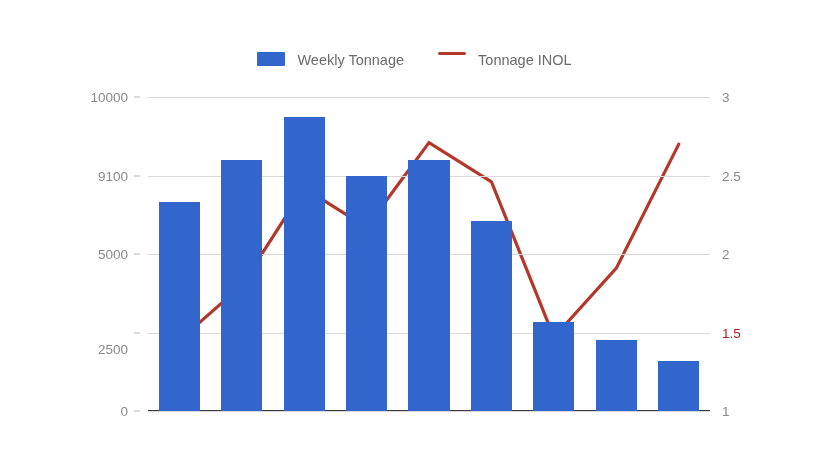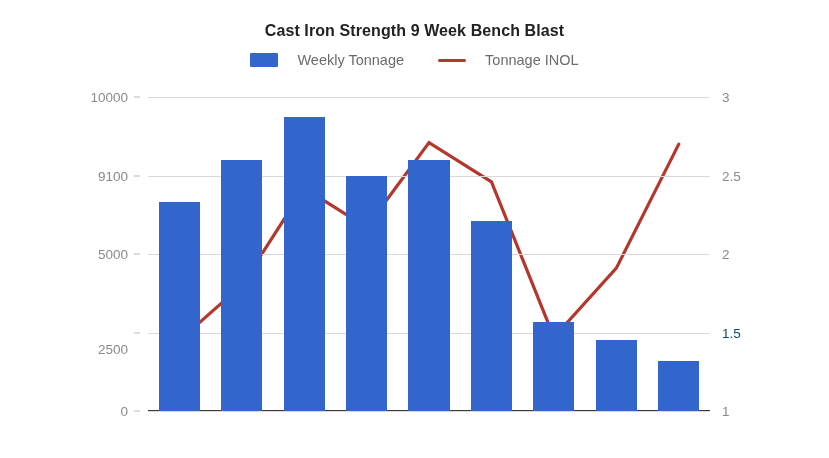--- a/index.html
+++ b/index.html
@@ -35,22 +35,21 @@
     left: 0;
     top: 52px;
     width: 829px;
     display: flex;
     justify-content: center;
     align-items: center;
     gap: 34px;
   }
   .legend-entry {
     display: flex;
-    align-items: center;
-    gap: 19px;
+    gap: 12px;
   }
   .legend-swatch-bar {
     width: 28px;
     height: 14px;
     border-radius: 1px;
   }
   .legend-swatch-line {
     width: 28px;
     height: 3px;
     border-radius: 2px;
@@ -124,21 +123,20 @@
     width: 562px;
     height: 314px;
     overflow: visible;
   }
 </style>
 </head>
 <body>
 
 <div class="chart-root">
 
-  <div class="chart-title">Cast Iron Strength 9 Week Bench Blast</div>
 
   <div class="legend">
     <div class="legend-entry">
       <span class="legend-swatch-bar" style="background: rgb(51, 102, 204);"></span>
       <span class="legend-label">Weekly Tonnage</span>
     </div>
     <div class="legend-entry">
       <span class="legend-swatch-line" style="background: rgb(179, 56, 44);"></span>
       <span class="legend-label">Tonnage INOL</span>
     </div>
@@ -151,21 +149,21 @@
       <div class="tick-mark" style="top: 235.5px;"></div>
       <div class="tick-label" style="top: 157px; color: rgb(138, 138, 138);">5000</div>
       <div class="tick-mark" style="top: 157px;"></div>
       <div class="tick-label" style="top: 78.5px; color: rgb(138, 138, 138);">9100</div>
       <div class="tick-mark" style="top: 78.5px;"></div>
       <div class="tick-label" style="top: 0px; color: rgb(138, 138, 138);">10000</div>
       <div class="tick-mark" style="top: 0px;"></div>
     </div>
   <div class="y-right-labels">
       <div class="tick-label" style="top: 314px; color: rgb(138, 138, 138);">1</div>
-      <div class="tick-label" style="top: 235.5px; color: #0c4a6e;">1.5</div>
+      <div class="tick-label" style="top: 235.5px; color: #b91c1c;">1.5</div>
       <div class="tick-label" style="top: 157px; color: rgb(138, 138, 138);">2</div>
       <div class="tick-label" style="top: 78.5px; color: rgb(138, 138, 138);">2.5</div>
       <div class="tick-label" style="top: 0px; color: rgb(138, 138, 138);">3</div>
     </div>
 
   <div class="plot-area">
     <div class="axis-baseline"></div>
     <svg class="line-svg" viewBox="0 0 562 314" preserveAspectRatio="none">
       <polyline id="inol-line" fill="none" stroke-width="3.2" stroke-linejoin="miter" stroke-linecap="round" points="31.22,243.35 93.67,188.40 156.11,91.06 218.56,130.31 281.00,45.53 343.44,84.78 405.89,240.21 468.33,171.13 530.78,47.10" stroke="#b3382c"></polyline>
     </svg>

